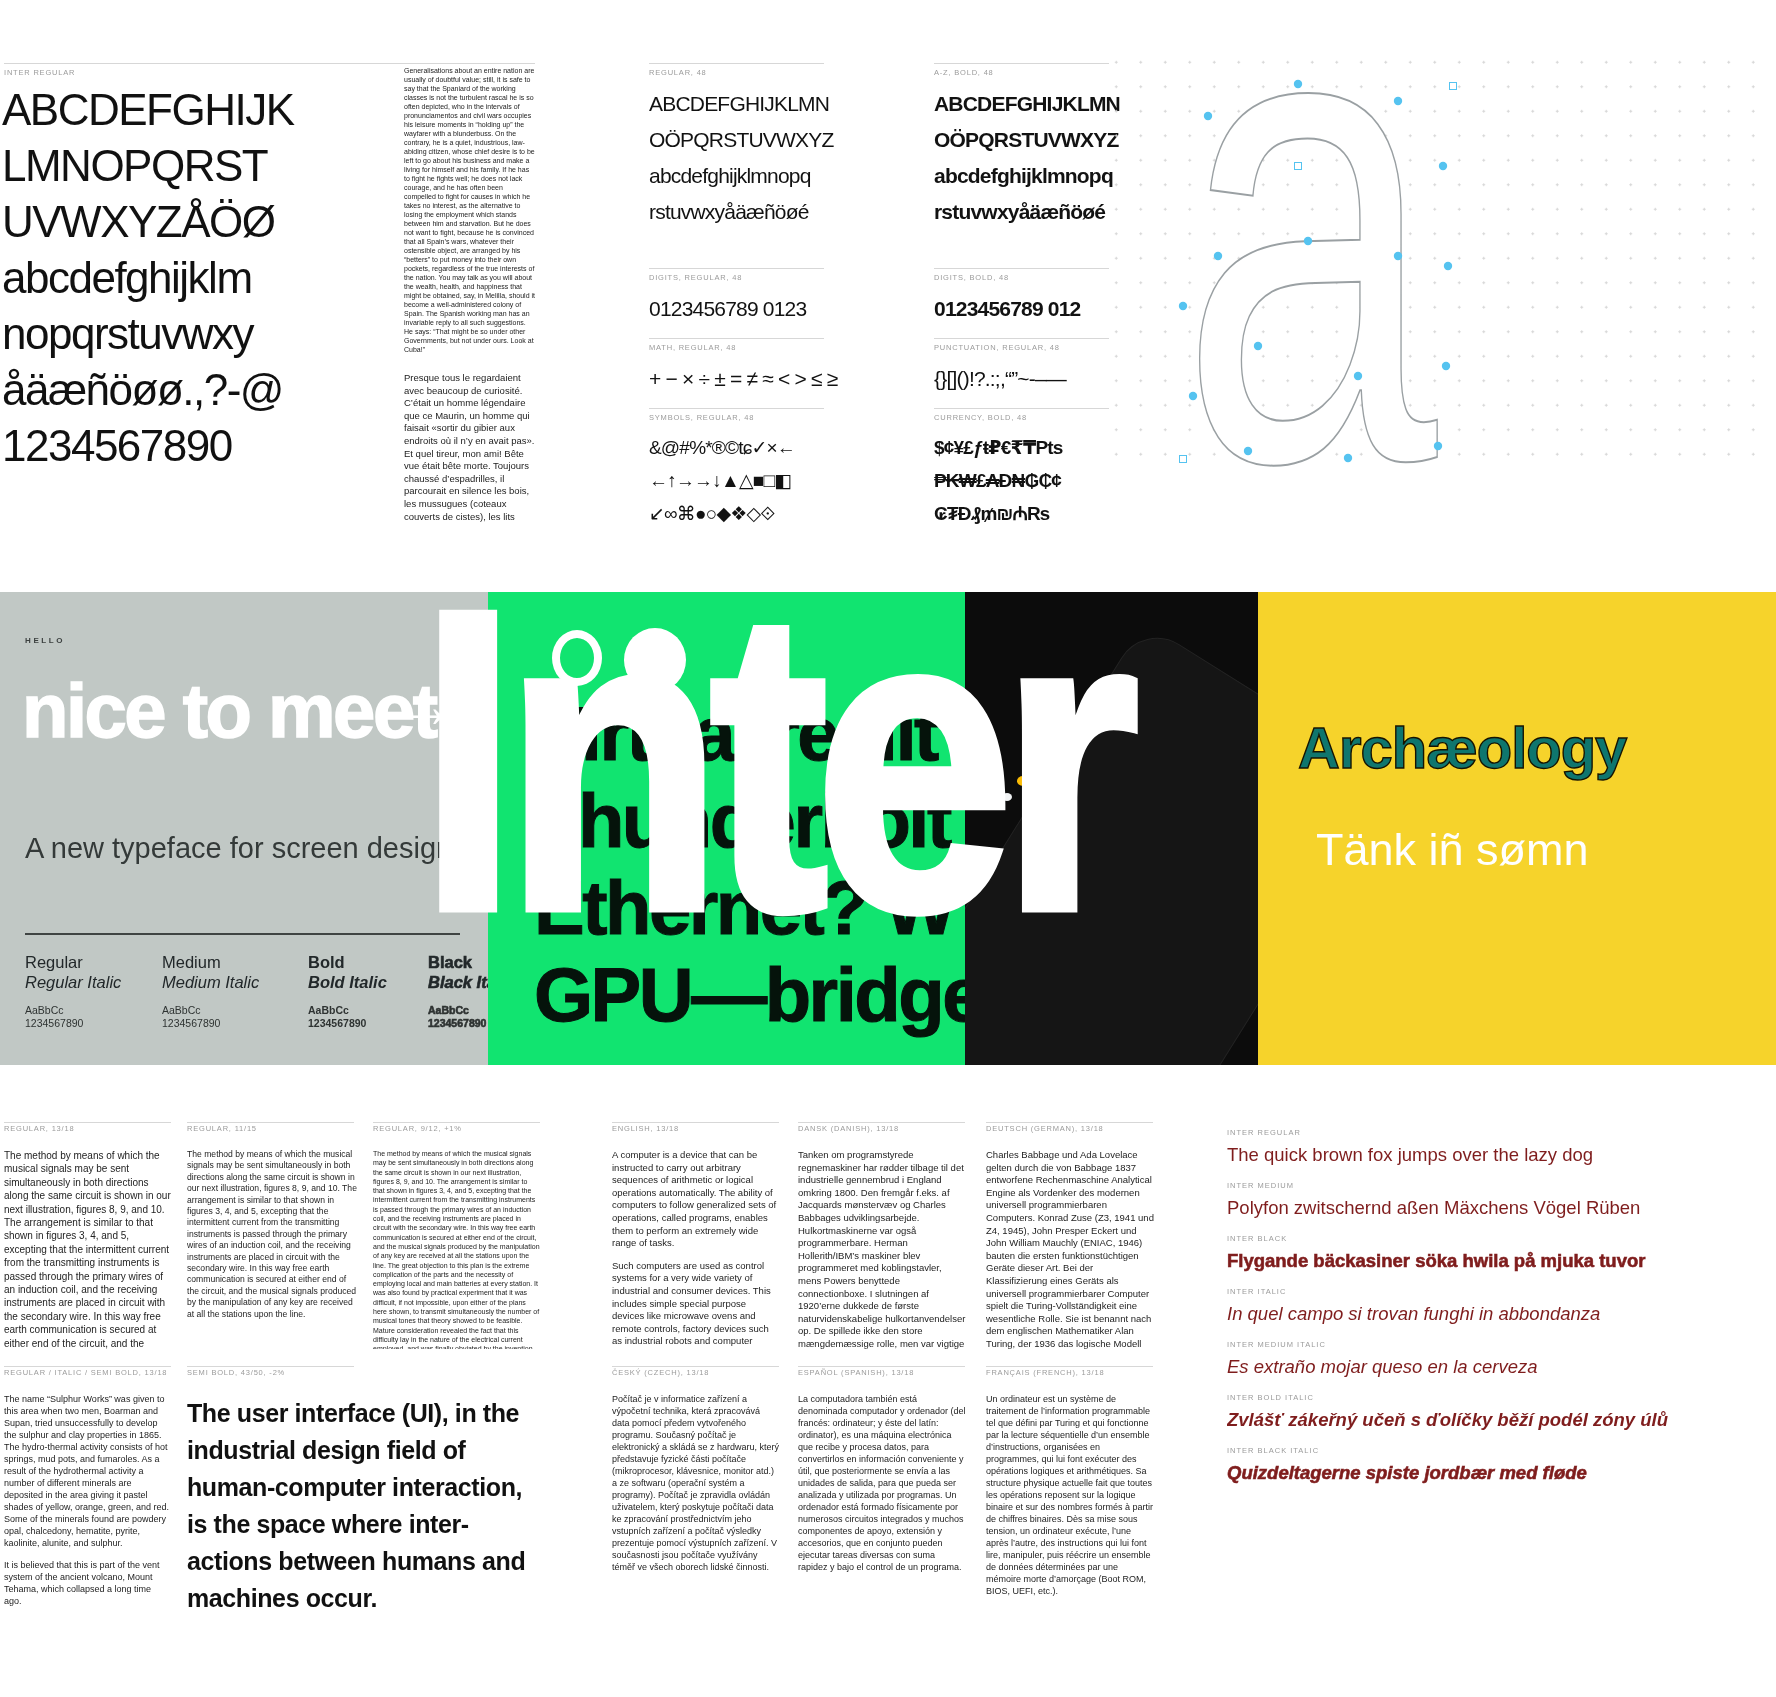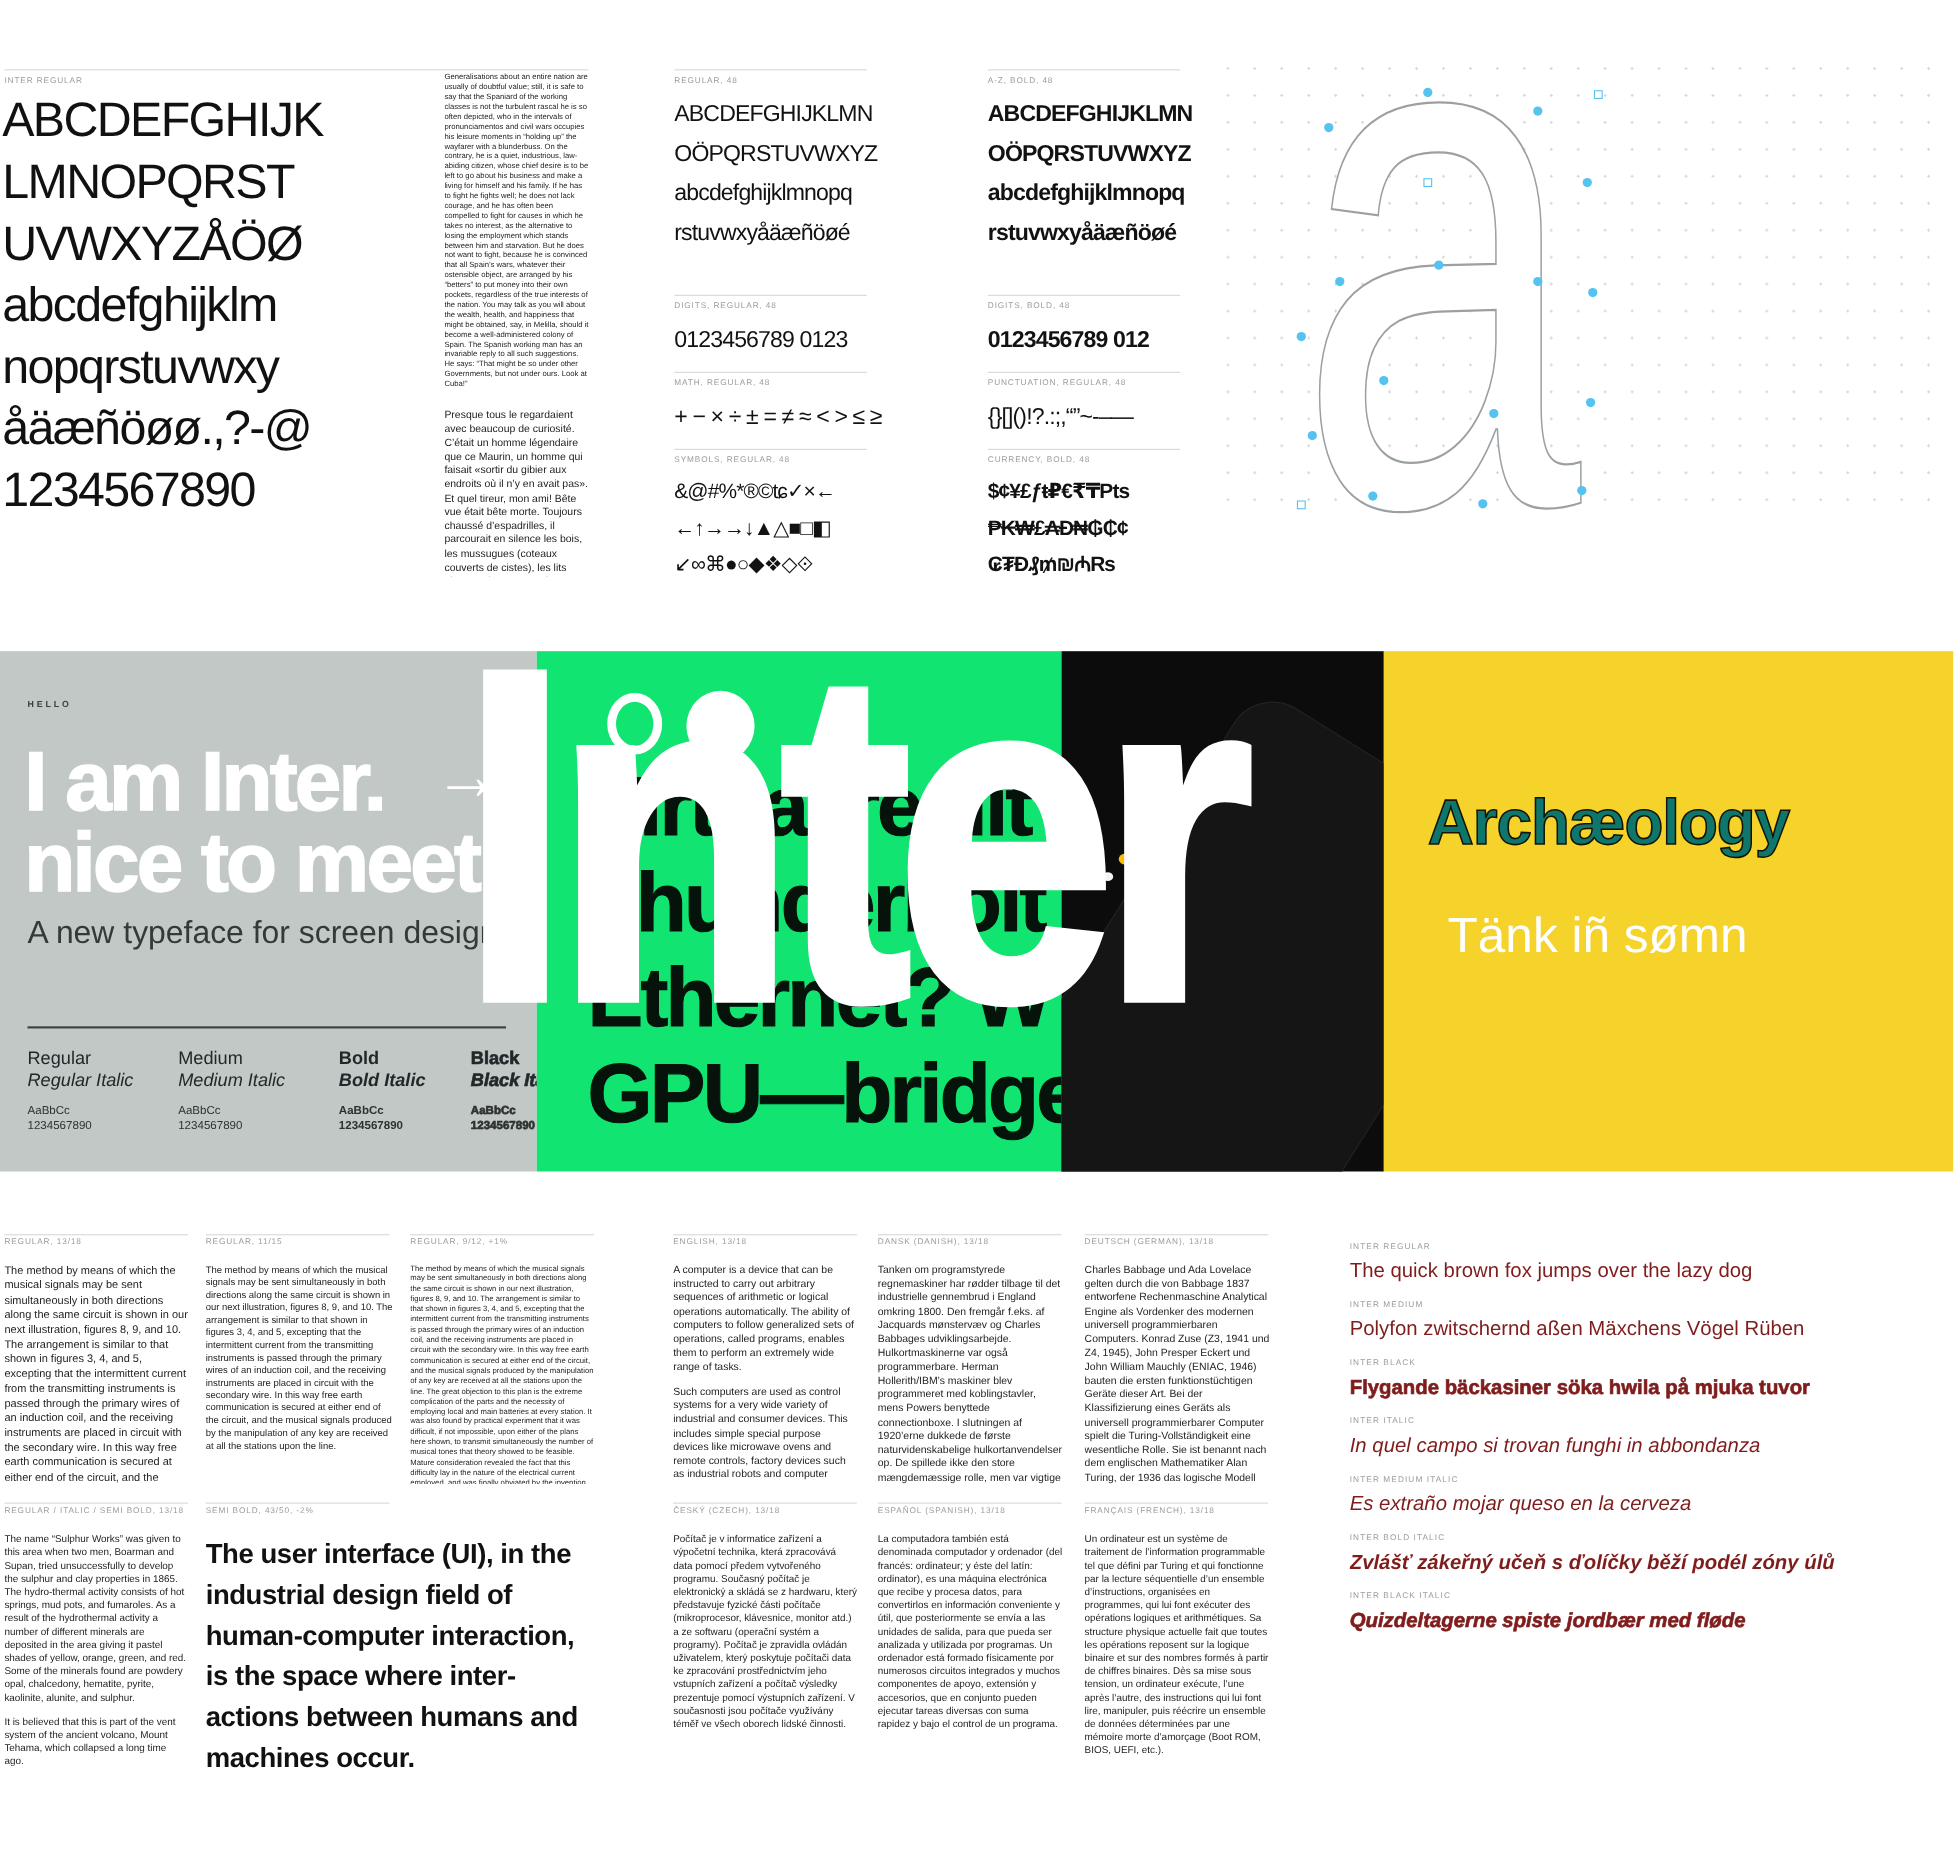--- a/index.html
+++ b/index.html
@@ -6,21 +6,21 @@
   *{box-sizing:border-box;}
   .canvas{position:relative;width:1776px;height:1697px;background:#fff;overflow:hidden;
           font-family:"Liberation Sans","DejaVu Sans",sans-serif;color:#1b1b1b;}
   .abs{position:absolute;}
   .rule{position:absolute;height:1px;background:#d7d7d7;}
   .microlabel{font-size:7.5px;letter-spacing:.8px;color:#9b9b9b;text-transform:uppercase;font-weight:400;}
   
   .specimen-lines{font-size:44px;line-height:56px;letter-spacing:-1.5px;color:#111;white-space:nowrap;overflow:hidden;}
   .essay-en{font-size:7px;line-height:9px;color:#222;}
   .essay-fr{font-size:9.5px;line-height:12.6px;color:#222;}
-  .cs-col{position:absolute;width:210px;}
+  .cs-col{position:absolute;width:210px;margin-left:36px;}
   .cs-sec{position:absolute;left:0;width:210px;}
   .cs-rule{height:1px;background:#d7d7d7;width:175px;}
   .cs-label{margin-top:4px;font-size:7.5px;letter-spacing:.8px;color:#9b9b9b;text-transform:uppercase;}
   .cs-lines{margin-top:9px;font-size:21px;line-height:36px;letter-spacing:-.8px;color:#121212;white-space:nowrap;overflow:hidden;width:200px;}
   .cs-lines.sym{font-size:19px;line-height:33px;}
   .cs-lines.b{font-weight:700;}
   
   .glyph-panel{position:absolute;left:1098px;top:46px;width:672px;height:428px;
     background-image:radial-gradient(circle,#d6d6d6 1.1px,rgba(0,0,0,0) 1.3px);
     background-size:24.5px 24.5px;background-position:6px 4px;}
@@ -193,21 +193,20 @@
           <rect x="196.5" y="116.5" width="7" height="7" fill="#ffffff" stroke="#55c3f0"></rect>
         </g>
     </svg>
   </div>
 
   <div class="band">
 
     <div class="panel p-gray">
       <div class="kicker">HELLO</div>
       <div class="gray-h1">
-        <div>I am Inter.</div>
         <div>nice to meet you</div>
       </div>
       <div class="gray-arrow">→</div>
       <div class="gray-sub">A new typeface for screen design</div>
       <div class="gray-div"></div>
       <div class="styles-row" id="styles-row">
           <div class="st-col" style="left: 0px;">
             <div class="st-name w400">Regular</div>
             <div class="st-ital w400">Regular Italic</div>
             <div class="st-sample w400">

